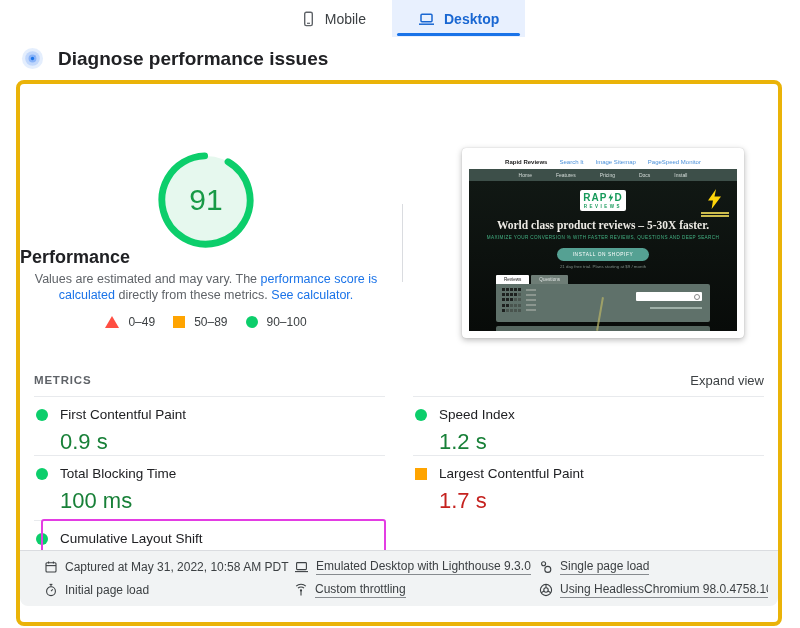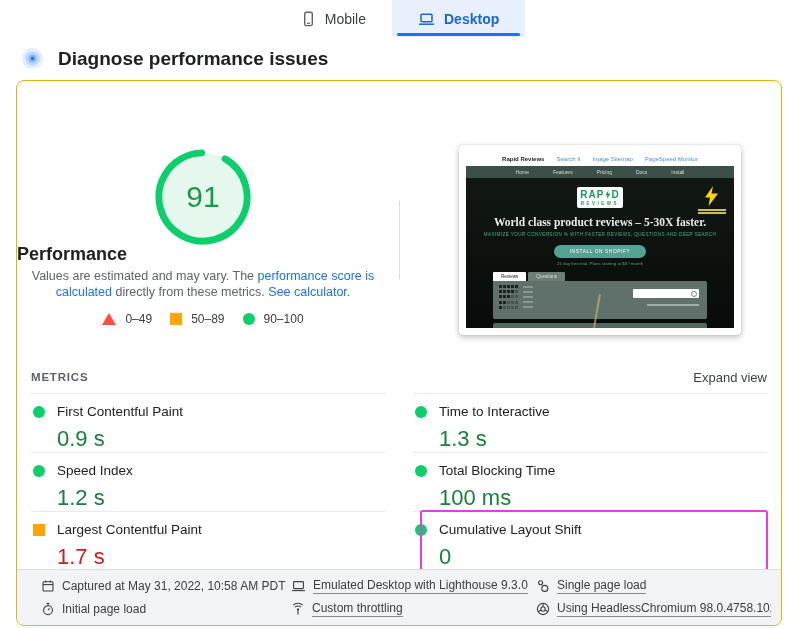--- a/index.html
+++ b/index.html
@@ -11,21 +11,21 @@
   .tab{display:flex;align-items:center;gap:9px;padding:0 26px;font-size:14px;cursor:pointer;position:relative;}
   .tab-mobile{color:#3c4043;}
   .tab-desktop{background:#e8f0fe;color:#1967d2;font-weight:bold;}
   .tab-desktop::after{content:"";position:absolute;left:5px;right:5px;bottom:1px;height:3px;background:#1a73e8;border-radius:3px;}
 
   
   .header-row{height:43px;display:flex;align-items:center;padding-left:21px;gap:14px;}
   .header-title{font-size:19px;font-weight:bold;color:#202124;}
 
   
-  .card{position:absolute;left:16px;top:80px;width:766px;height:546px;border:1px solid #eab308;border-radius:8px;background:#fff;box-sizing:border-box;}
+  .card{position:absolute;left:16px;top:80px;width:766px;height:546px;border:4px solid #eab308;border-radius:8px;background:#fff;box-sizing:border-box;}
 
   
   .score-section{position:relative;height:286px;}
   .score-left{position:absolute;left:0;top:0;width:372px;height:286px;}
   .gauge-wrap{position:absolute;left:0;right:0;top:67px;display:flex;justify-content:center;}
   .gauge{position:relative;width:98px;height:98px;}
   .gauge-num{position:absolute;inset:0;display:flex;align-items:center;justify-content:center;font-size:30px;color:#189a46;}
   .perf-label{position:absolute;left:0;right:0;top:163px;font-size:18px;font-weight:bold;color:#202124;}
   .score-desc{position:absolute;left:11px;right:11px;top:187px;text-align:center;font-size:12.5px;line-height:16px;color:#5f6368;}
   .score-desc a{color:#1a73e8;text-decoration:none;cursor:pointer;}
@@ -80,21 +80,21 @@
   .metric-head{display:flex;align-items:center;gap:12px;margin-left:2px;}
   .metric-name{font-size:13.5px;color:#202124;}
   .m-dot{width:12px;height:12px;border-radius:50%;background:#0cce6b;flex:none;}
   .m-sq{width:12px;height:12px;background:#ffa400;flex:none;}
   .metric-value{margin:7px 0 0 26px;font-size:22px;}
   .val-green{color:#188038;}
   .val-red{color:#c5221f;}
   .cls-highlight{position:absolute;top:-2px;left:7px;right:-1px;bottom:5px;border:2px solid #e33de3;border-radius:3px;pointer-events:none;}
 
   
-  .card-footer{position:absolute;left:0;right:0;bottom:0;height:56px;background:#f1f3f4;border-top:1px solid #dadce0;border-radius:0 0 8px 8px;display:grid;grid-template-columns:250px 245px 1fr;align-items:center;padding:4px 10px 4px 24px;box-sizing:border-box;font-size:12px;color:#3c4043;}
+  .card-footer{position:absolute;left:0;right:0;bottom:16px;height:56px;background:#f1f3f4;border-top:1px solid #dadce0;border-radius:0 0 8px 8px;display:grid;grid-template-columns:250px 245px 1fr;align-items:center;padding:4px 10px 4px 24px;box-sizing:border-box;font-size:12px;color:#3c4043;}
   .f-item{display:flex;align-items:center;gap:7px;white-space:nowrap;overflow:hidden;}
   .f-item svg{flex:none;color:#3c4043;}
   .f-underline{border-bottom:1px solid #878b8f;padding-bottom:1px;cursor:default;}
 </style>
 </head>
 <body>
 
 <div class="tabs-bar">
   <div class="tab tab-mobile">
     <span>
@@ -256,27 +256,20 @@
   </div>
 
   <div class="metrics-grid">
     <div class="metric-cell mh1">
       <div class="metric-head">
           <span class="m-dot"></span>
           <span class="metric-name">First Contentful Paint</span>
         </div>
       <div class="metric-value val-green">0.9 s</div>
     </div>
-    <div class="metric-cell mh1">
-      <div class="metric-head">
-          <span class="m-dot"></span>
-          <span class="metric-name">Time to Interactive</span>
-        </div>
-      <div class="metric-value val-green">1.3 s</div>
-    </div>
     <div class="metric-cell mh2">
       <div class="metric-head">
           <span class="m-dot"></span>
           <span class="metric-name">Speed Index</span>
         </div>
       <div class="metric-value val-green">1.2 s</div>
     </div>
     <div class="metric-cell mh2">
       <div class="metric-head">
           <span class="m-dot"></span>

